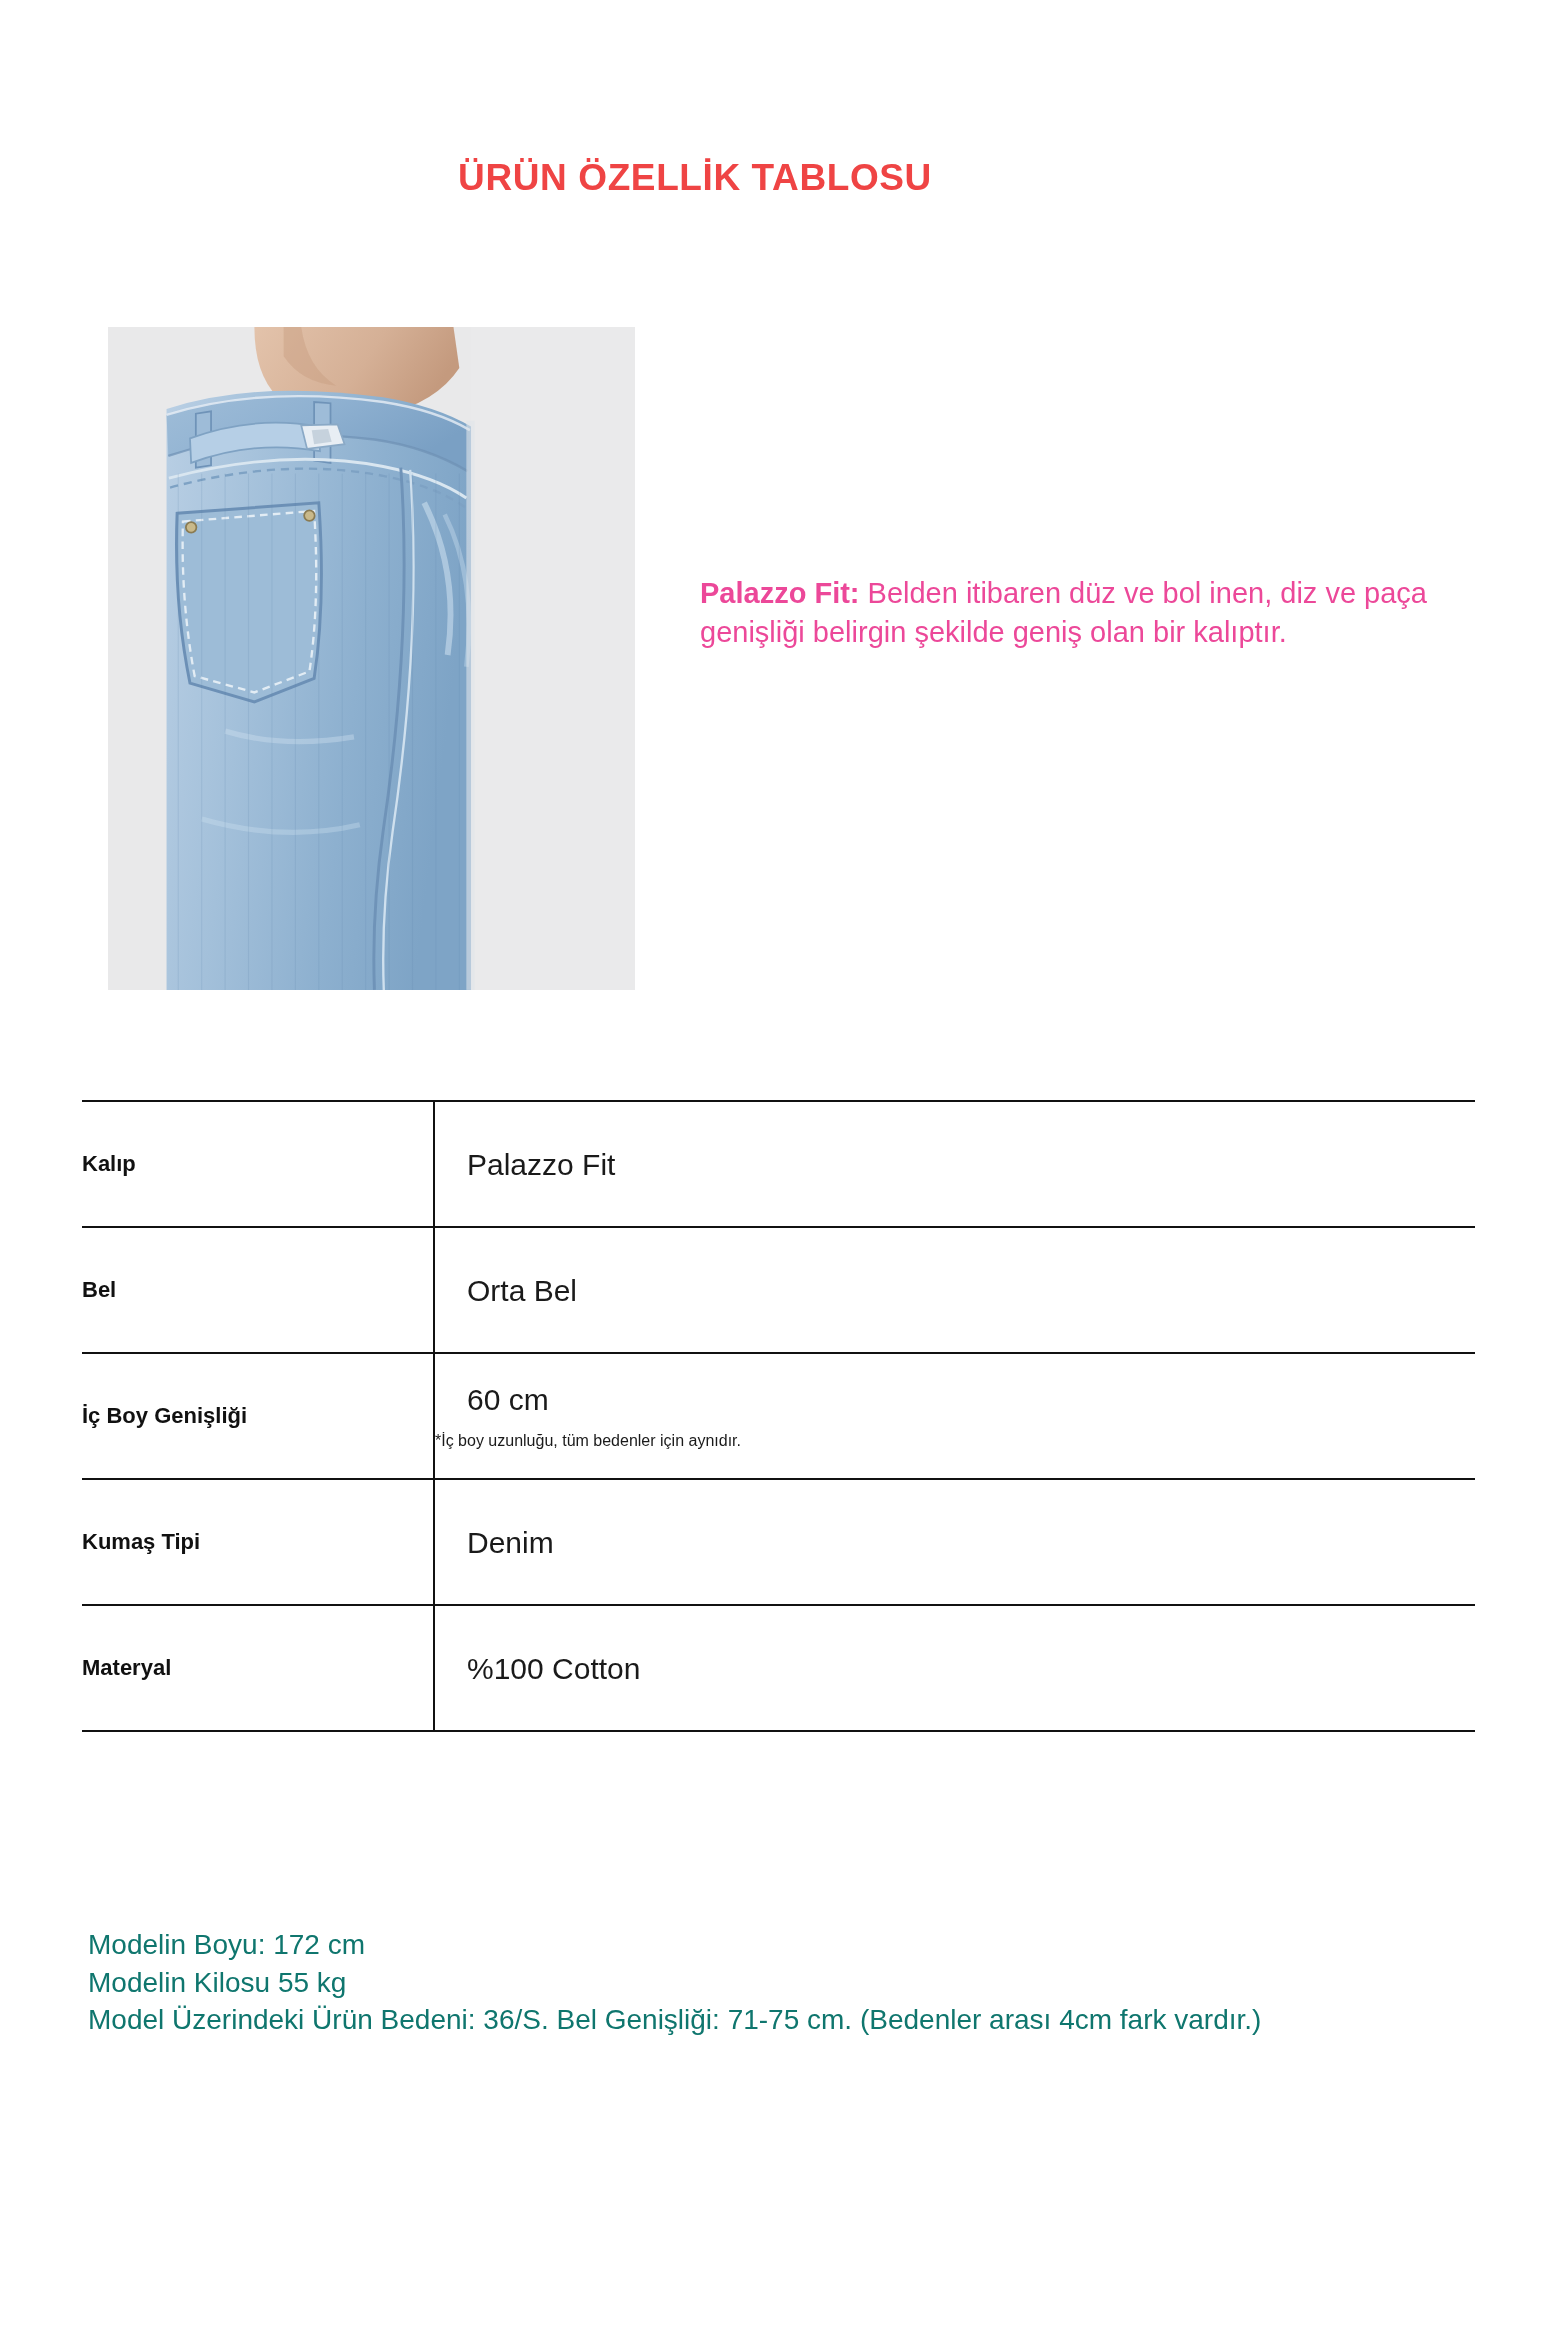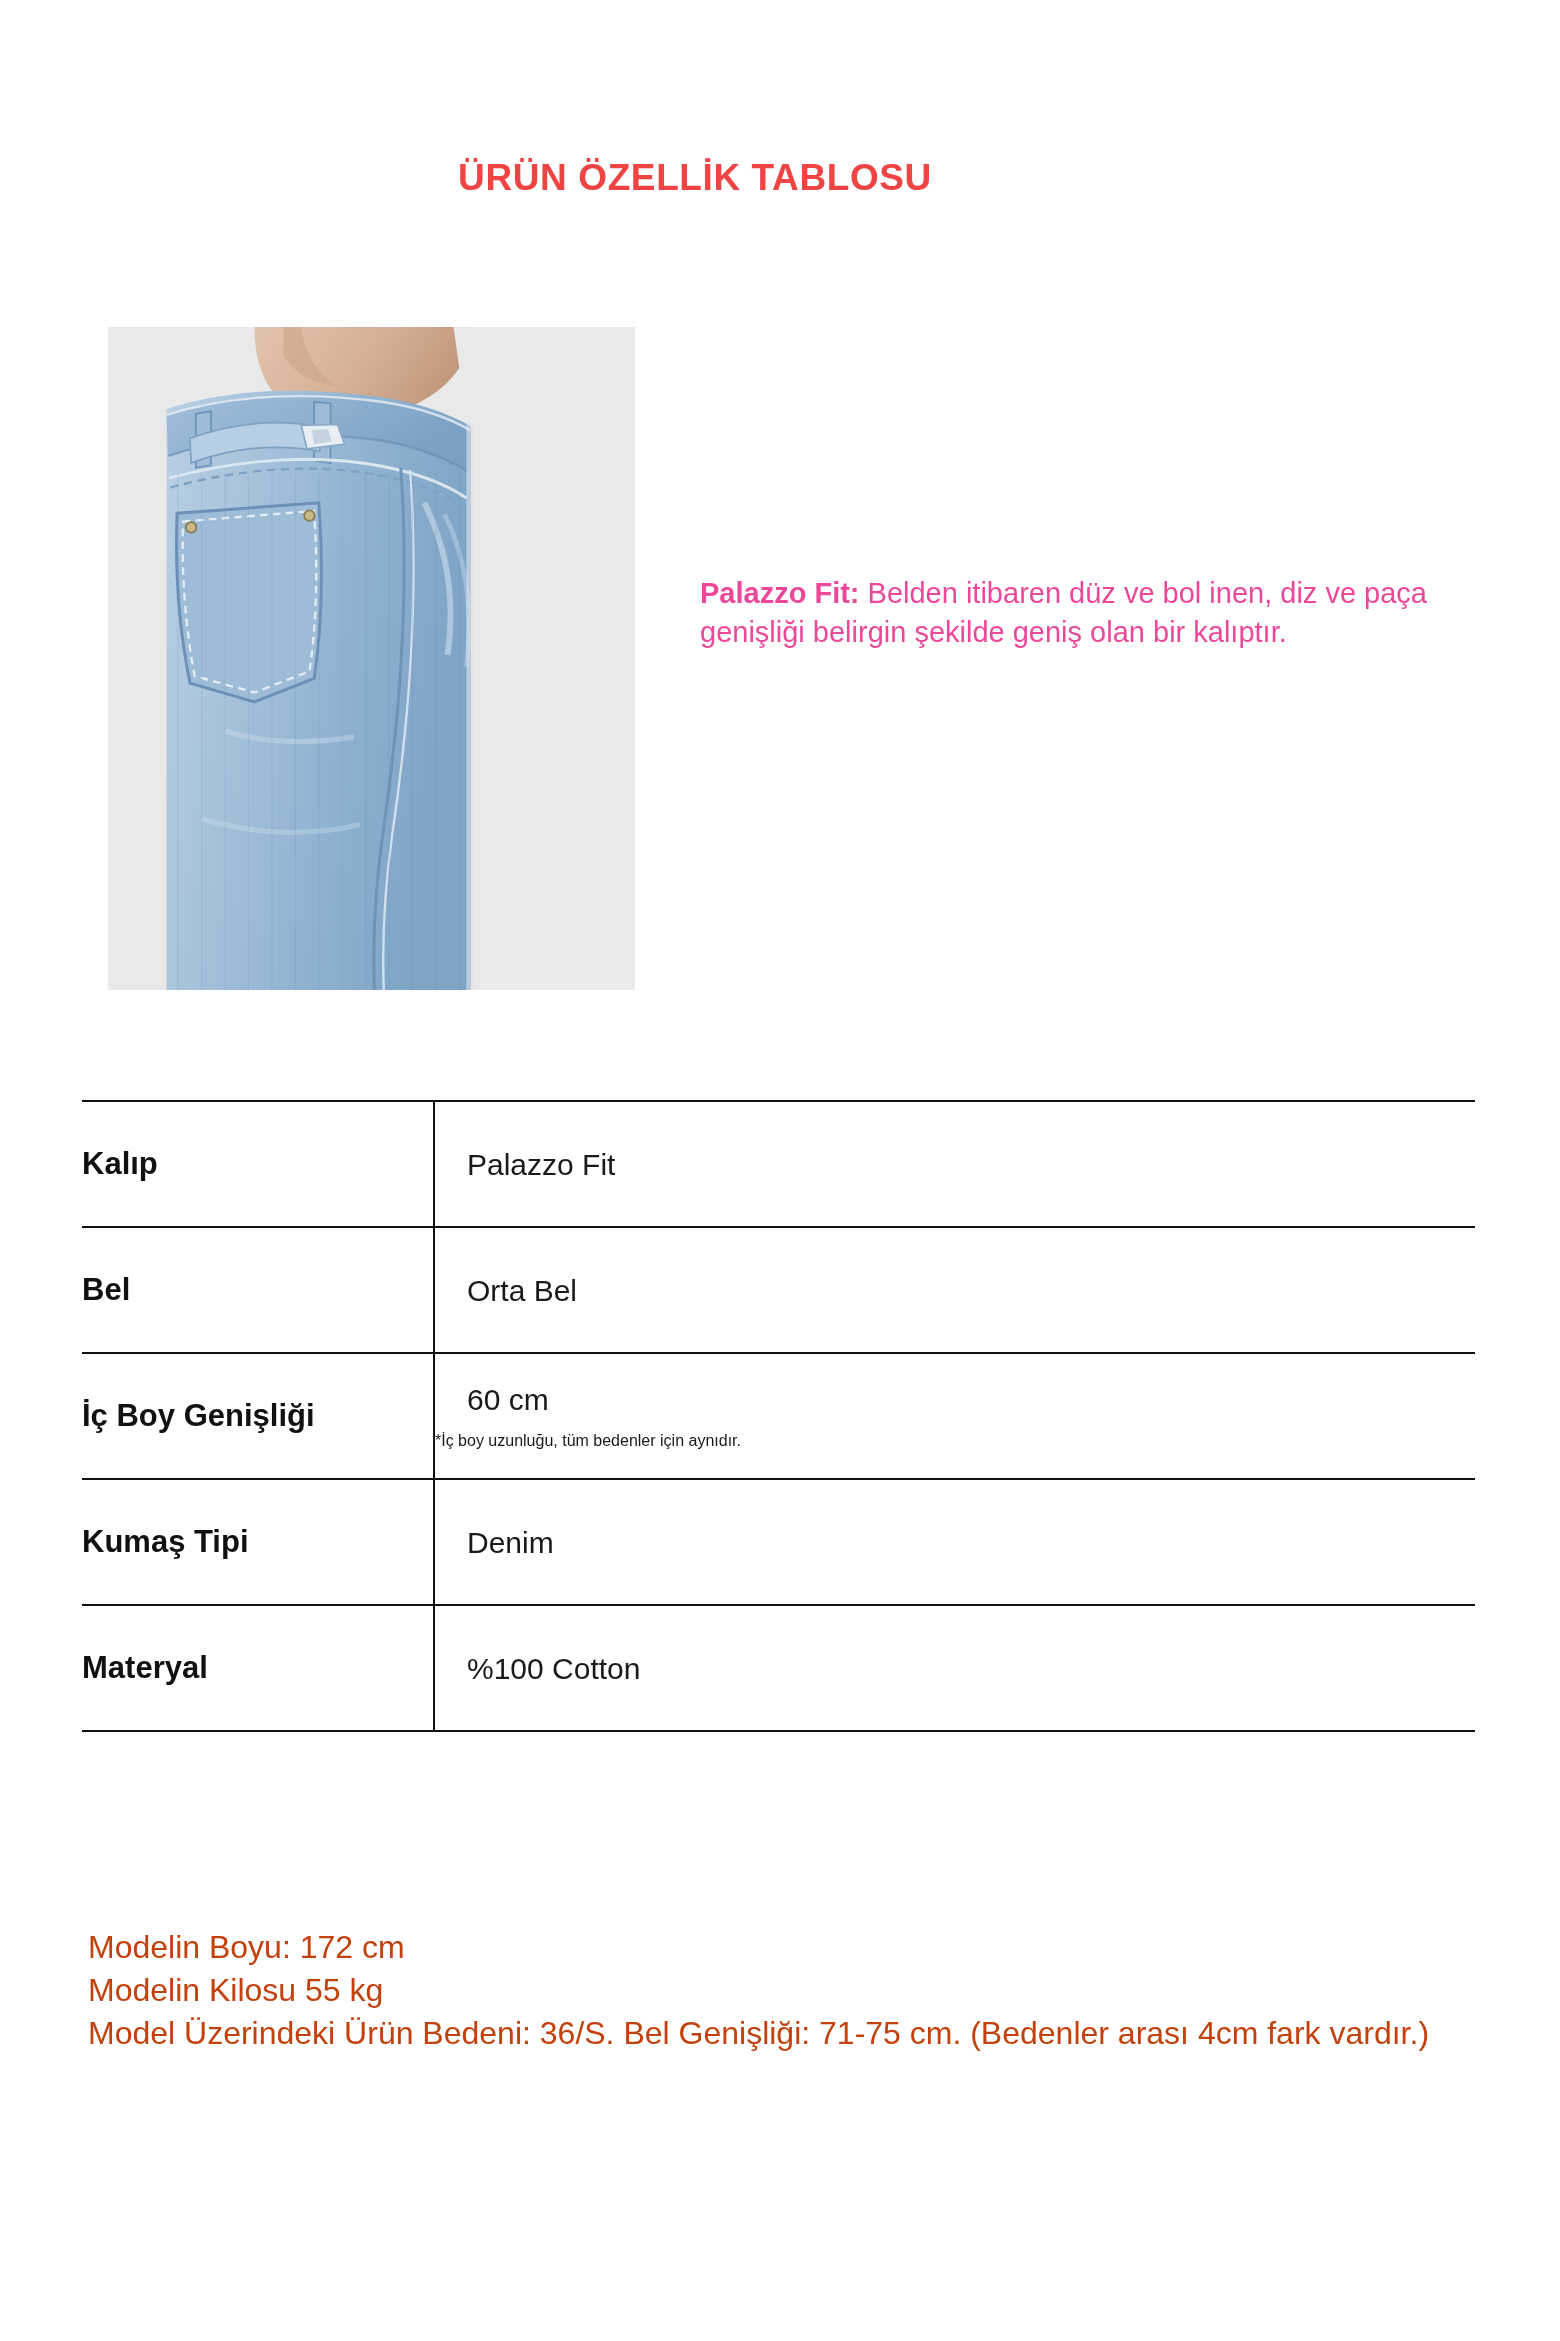--- a/index.html
+++ b/index.html
@@ -72,21 +72,21 @@
   .spec-table td {
     border-top: 2.3px solid #111111;
     vertical-align: middle;
     padding: 0;
   }
   .spec-table tr:last-child td {
     border-bottom: 2.3px solid #111111;
   }
   .cell-label {
     width: 351px;
-    font-size: 31px;
+    font-size: 22px;
     font-weight: bold;
     padding-left: 16.4px;
     border-right: 2.3px solid #111111;
     color: #111111;
   }
   .cell-value {
     padding-left: 27px;
     font-size: 30px;
     font-weight: 400;
     color: #1a1a1a;
@@ -102,23 +102,23 @@
     margin-top: 16px;
     color: #1a1a1a;
   }
 
   
   .footer-notes {
     position: absolute;
     left: 88px;
     top: 1926px;
     width: 1405px;
-    font-size: 32px;
+    font-size: 28px;
     line-height: 1.34;
-    color: #c2410c;
+    color: #0f766e;
   }
   .footer-notes div { white-space: pre-wrap; }
 </style>
 </head>
 <body>
 
 <div class="page">
 
   <div class="title">ÜRÜN ÖZELLİK TABLOSU</div>
 

